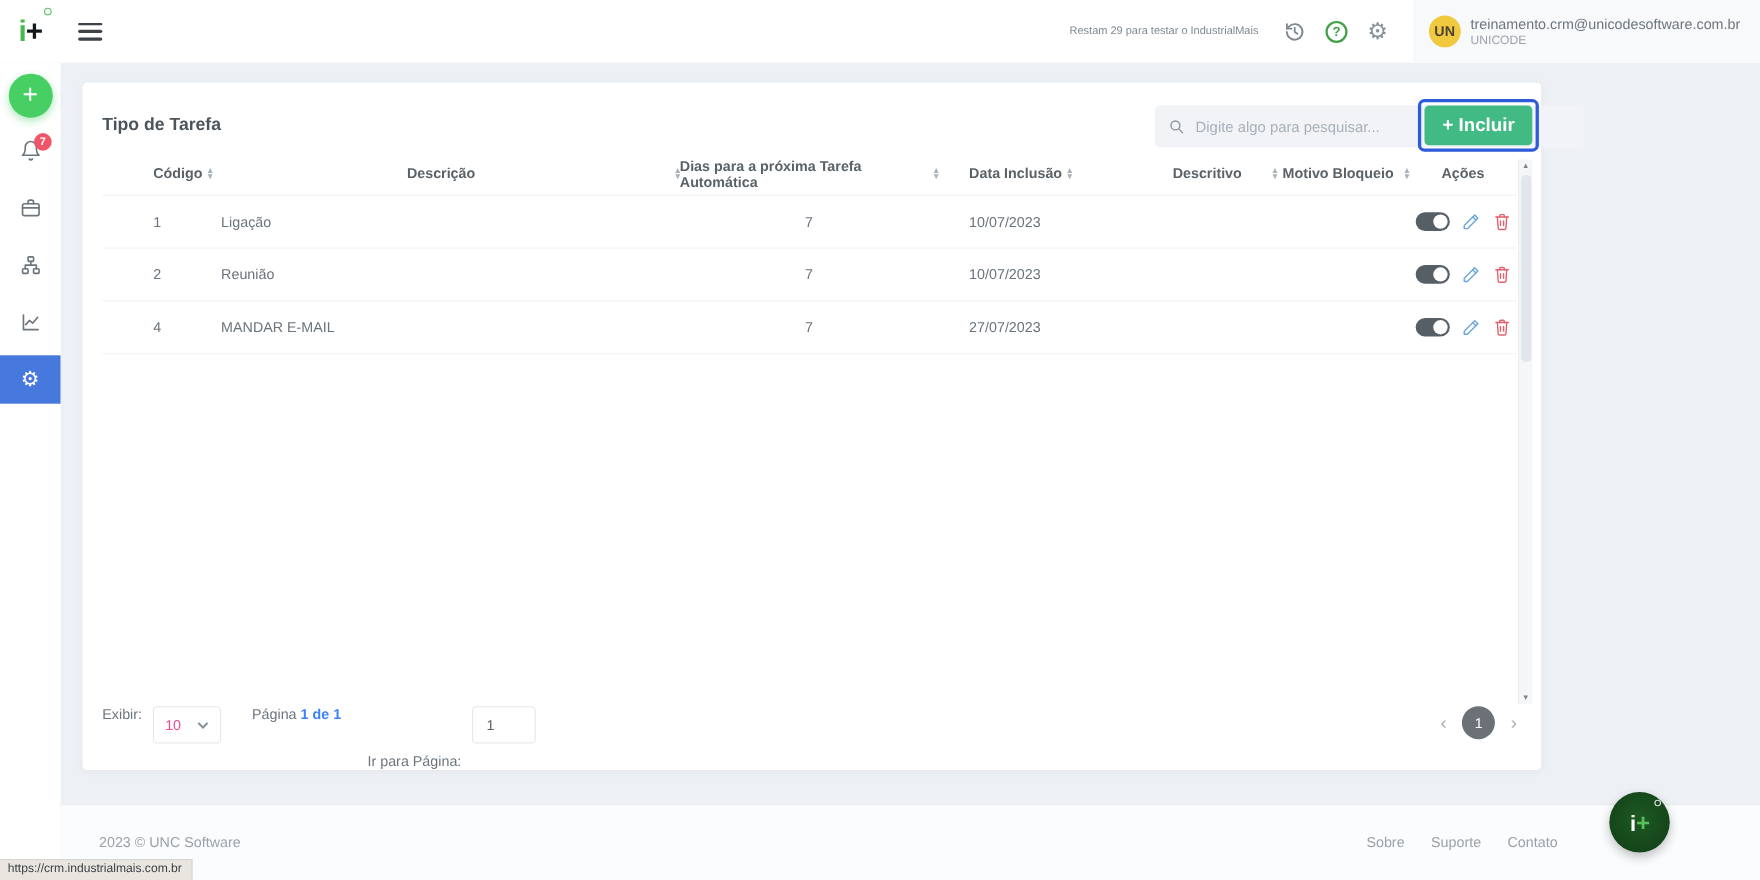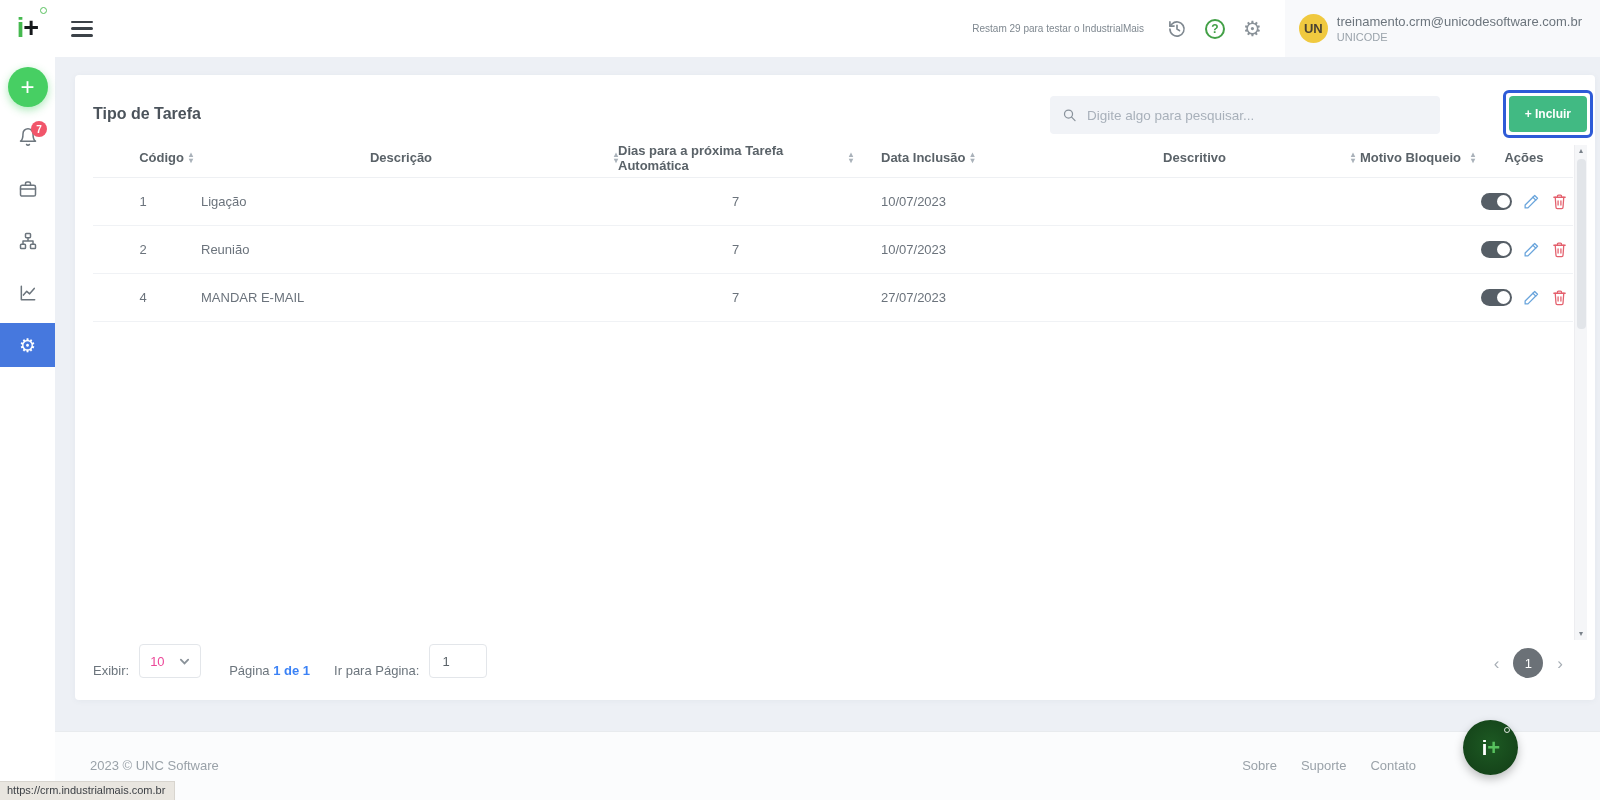--- a/index.html
+++ b/index.html
@@ -29,28 +29,28 @@
   .sidebar { position:absolute; top:57px; left:0; width:55px; bottom:0; background:#fff; z-index:3; display:flex; flex-direction:column; align-items:center; }
   .fab-add { width:40px; height:40px; border-radius:50%; background:#47cf63; color:#fff; border:none; font-size:24px; font-weight:400; margin-top:10px; box-shadow:0 3px 8px rgba(71,207,99,.45); cursor:pointer; line-height:1; }
   .side-btn { width:55px; height:44px; display:flex; align-items:center; justify-content:center; position:relative; color:#6c757d; cursor:pointer; margin-top:8px; }
   .side-btn svg { width:20px; height:20px; stroke:#6c757d; fill:none; stroke-width:1.8; stroke-linecap:round; stroke-linejoin:round; }
   .side-btn.active { background:#4678de; }
   .side-btn.active .gear-glyph { color:#fff; font-size:19px; }
   .badge { position:absolute; top:6px; right:8px; min-width:16px; height:16px; border-radius:8px; background:#f1556a; color:#fff; font-size:10px; font-weight:700; display:flex; align-items:center; justify-content:center; padding:0 3px; }
 
   
   .main { position:absolute; left:55px; top:57px; right:0; bottom:69px; background:#edf0f5; }
-  .card { position:absolute; left:20px; top:18px; width:1520px; height:625px; background:#fff; border-radius:4px; box-shadow:0 1px 6px rgba(60,70,90,.05); }
+  .card { position:absolute; left:20px; top:18px; width:1326px; height:625px; background:#fff; border-radius:4px; box-shadow:0 1px 6px rgba(60,70,90,.05); }
   .page-title { position:absolute; left:18px; top:30px; font-size:16px; font-weight:700; color:#4b535b; }
   .search-box { position:absolute; left:975px; top:21px; width:390px; height:38px; background:#f1f3f7; border-radius:4px; display:flex; align-items:center; padding:0 12px; }
   .search-box svg { width:16px; height:16px; stroke:#8a939c; fill:none; stroke-width:2; stroke-linecap:round; margin-right:10px; }
   .search-box input { border:none; outline:none; background:transparent; font-size:13.5px; color:#5a6268; width:100%; font-family:"Liberation Sans", sans-serif; }
   .search-box input::placeholder { color:#a8b0ba; }
   .incluir-ring { position:absolute; right:2px; top:15px; border:3px solid #2e5bd7; border-radius:6px; padding:3px; }
-  .incluir-btn { background:#41ba83; color:#fff; border:none; border-radius:4px; height:36px; padding:0 16px; font-size:12px; font-weight:600; cursor:pointer; font-family:"Liberation Sans", sans-serif; }
+  .incluir-btn { background:#41ba83; color:#fff; border:none; border-radius:4px; height:36px; padding:0 16px; font-size:17px; font-weight:600; cursor:pointer; font-family:"Liberation Sans", sans-serif; }
 
   
   .tgrid { display:grid; grid-template-columns:100px 425px 235px 190px 1fr 120px 98px; align-items:center; }
   .thead { position:absolute; left:18px; right:22px; top:63px; height:40px; border-bottom:1px solid #eef0f3; font-size:13px; font-weight:600; color:#5a6268; }
   .th { display:flex; align-items:center; }
   .th .lbl-c { flex:1; text-align:center; }
   .sort { display:inline-flex; flex-direction:column; line-height:6px; font-size:8px; color:#aab2ba; margin-left:5px; cursor:pointer; }
   .th1 { justify-content:center; } .th1 .lbl-c { flex:1; text-align:right; }
   .th3 { justify-content:center; } .th4 { padding-left:28px; }
   .rows { position:absolute; left:18px; right:22px; top:103px; }
@@ -63,21 +63,21 @@
   .icon-btn svg { width:17px; height:17px; fill:none; stroke-width:1.8; stroke-linecap:round; stroke-linejoin:round; }
   .edit svg { stroke:#6aa5dc; } .del svg { stroke:#e4606d; }
 
   
   .vscroll { position:absolute; right:8px; top:70px; bottom:60px; width:13px; background:#f5f6f8; border-left:1px solid #ededf0; display:flex; flex-direction:column; align-items:center; }
   .vscroll .arr { font-size:8px; color:#7a828a; line-height:12px; height:12px; cursor:pointer; }
   .vscroll .thumb { width:9px; height:170px; background:#e2e5e9; border-radius:4px; margin-top:2px; cursor:pointer; }
   .vscroll .trackfill { flex:1; }
 
   
-  .pagination { position:absolute; left:18px; right:32px; bottom:22px; height:36px; display:flex; align-items:flex-end; font-size:13px; color:#6c757d; }
+  .pagination { position:absolute; left:18px; right:22px; bottom:22px; height:36px; display:flex; align-items:flex-start; font-size:13px; color:#6c757d; }
   .psel { margin-left:10px; width:62px; height:34px; border:1px solid #e3e6ea; border-radius:4px; display:flex; align-items:center; justify-content:space-between; padding:0 10px; cursor:pointer; color:#ec4899; background:#fff; }
   .psel svg { width:11px; height:11px; stroke:#8a9299; fill:none; stroke-width:2; stroke-linecap:round; }
   .pinfo { margin-left:28px; } .pinfo b { color:#3b82f6; }
   .goto-label { margin-left:24px;margin-top:42px; }
   .goto-input { margin-left:10px; width:58px; height:34px; border:1px solid #e3e6ea; border-radius:4px; padding:0 12px; font-size:13px; color:#5a6268; outline:none; font-family:"Liberation Sans", sans-serif; }
   .pag-right { margin-left:auto; display:flex; align-items:center; gap:14px; }
   .pchev { font-size:17px; color:#a7aeb5; cursor:pointer; line-height:1; background:none; border:none; }
   .pnum { width:30px; height:30px; border-radius:50%; background:#6b7177; color:#fff; font-size:13px; border:none; cursor:pointer; }
 
   

